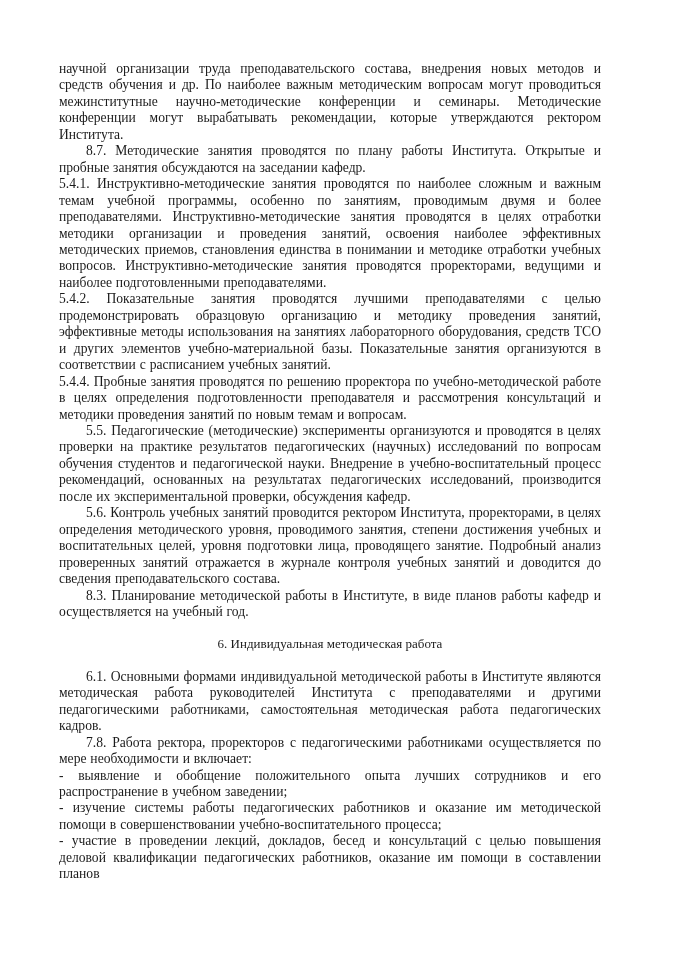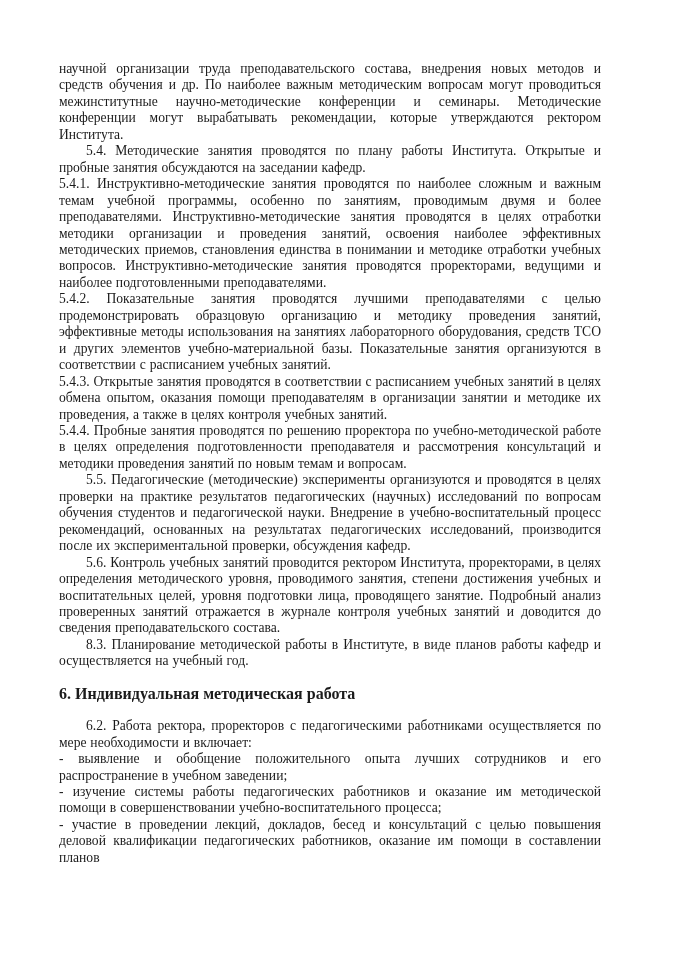--- a/index.html
+++ b/index.html
@@ -30,38 +30,39 @@
     padding: 0;
     text-align: justify;
     word-spacing: 0.5px;
   }
   .doc p.indent {
     text-indent: 27px;
   }
   .doc h2.heading {
     margin: 16px 0 16px 0;
     padding: 0;
-    font-size: 16px;
+    font-size: 13px;
     line-height: 16.45px;
-    font-weight: bold;
+    font-weight: normal;
+    text-align: center;
   }
 </style>
 </head>
 <body>
 
 <div class="page">
   <div class="doc" id="doc-content">
       <p class="flush">научной организации труда преподавательского состава, внедрения новых методов и средств обучения и др. По наиболее важным методическим вопросам могут проводиться межинститутные научно-методические конференции и семинары. Методические конференции могут вырабатывать рекомендации, которые утверждаются ректором Института.</p>
-      <p class="indent">5.4. Методические занятия проводятся по плану работы Института. Открытые и пробные занятия обсуждаются на заседании кафедр.</p>
+      <p class="indent">8.7. Методические занятия проводятся по плану работы Института. Открытые и пробные занятия обсуждаются на заседании кафедр.</p>
       <p class="flush">5.4.1. Инструктивно-методические занятия проводятся по наиболее сложным и важным темам учебной программы, особенно по занятиям, проводимым двумя и более преподавателями. Инструктивно-методические занятия проводятся в целях отработки методики организации и проведения занятий, освоения наиболее эффективных методических приемов, становления единства в понимании и методике отработки учебных вопросов. Инструктивно-методические занятия проводятся проректорами, ведущими и наиболее подготовленными преподавателями.</p>
       <p class="flush">5.4.2. Показательные занятия проводятся лучшими преподавателями с целью продемонстрировать образцовую организацию и методику проведения занятий, эффективные методы использования на занятиях лабораторного оборудования, средств ТСО и других элементов учебно-материальной базы. Показательные занятия организуются в соответствии с расписанием учебных занятий.</p>
-      <p class="flush">5.4.3. Открытые занятия проводятся в соответствии с расписанием учебных занятий в целях обмена опытом, оказания помощи преподавателям в организации занятии и методике их проведения, а также в целях контроля учебных занятий.</p>
       <p class="flush">5.4.4. Пробные занятия проводятся по решению проректора по учебно-методической работе в целях определения подготовленности преподавателя и рассмотрения консультаций и методики проведения занятий по новым темам и вопросам.</p>
       <p class="indent">5.5. Педагогические (методические) эксперименты организуются и проводятся в целях проверки на практике результатов педагогических (научных) исследований по вопросам обучения студентов и педагогической науки. Внедрение в учебно-воспитательный процесс рекомендаций, основанных на результатах педагогических исследований, производится после их экспериментальной проверки, обсуждения кафедр.</p>
       <p class="indent">5.6. Контроль учебных занятий проводится ректором Института, проректорами, в целях определения методического уровня, проводимого занятия, степени достижения учебных и воспитательных целей, уровня подготовки лица, проводящего занятие. Подробный анализ проверенных занятий отражается в журнале контроля учебных занятий и доводится до сведения преподавательского состава.</p>
       <p class="indent">8.3. Планирование методической работы в Институте, в виде планов работы кафедр и осуществляется на учебный год.</p>
       <h2 class="heading">6. Индивидуальная методическая работа</h2>
-      <p class="indent">6.2. Работа ректора, проректоров с педагогическими работниками осуществляется по мере необходимости и включает:</p>
+      <p class="indent">6.1. Основными формами индивидуальной методической работы в Институте являются методическая работа руководителей Института с преподавателями и другими педагогическими работниками, самостоятельная методическая работа педагогических кадров.</p>
+      <p class="indent">7.8. Работа ректора, проректоров с педагогическими работниками осуществляется по мере необходимости и включает:</p>
       <p class="flush">- выявление и обобщение положительного опыта лучших сотрудников и его распространение в учебном заведении;</p>
       <p class="flush">- изучение системы работы педагогических работников и оказание им методической помощи в совершенствовании учебно-воспитательного процесса;</p>
       <p class="flush">- участие в проведении лекций, докладов, бесед и консультаций с целью повышения деловой квалификации педагогических работников, оказание им помощи в составлении планов</p>
     </div>
 </div>
 
 </body></html>

